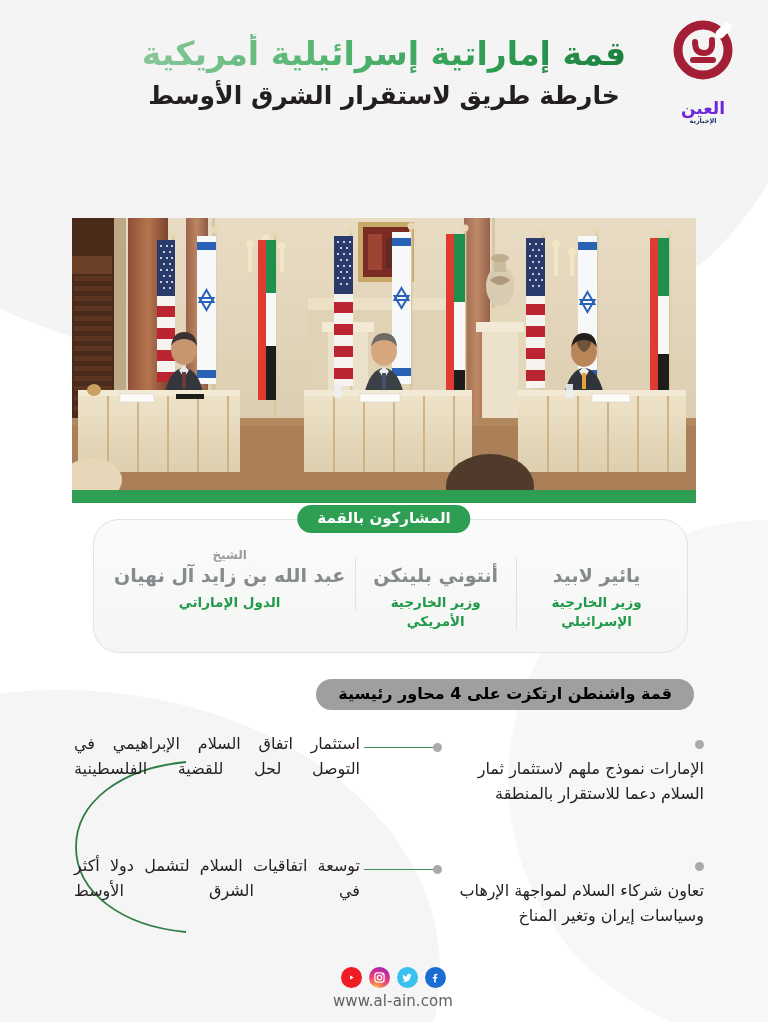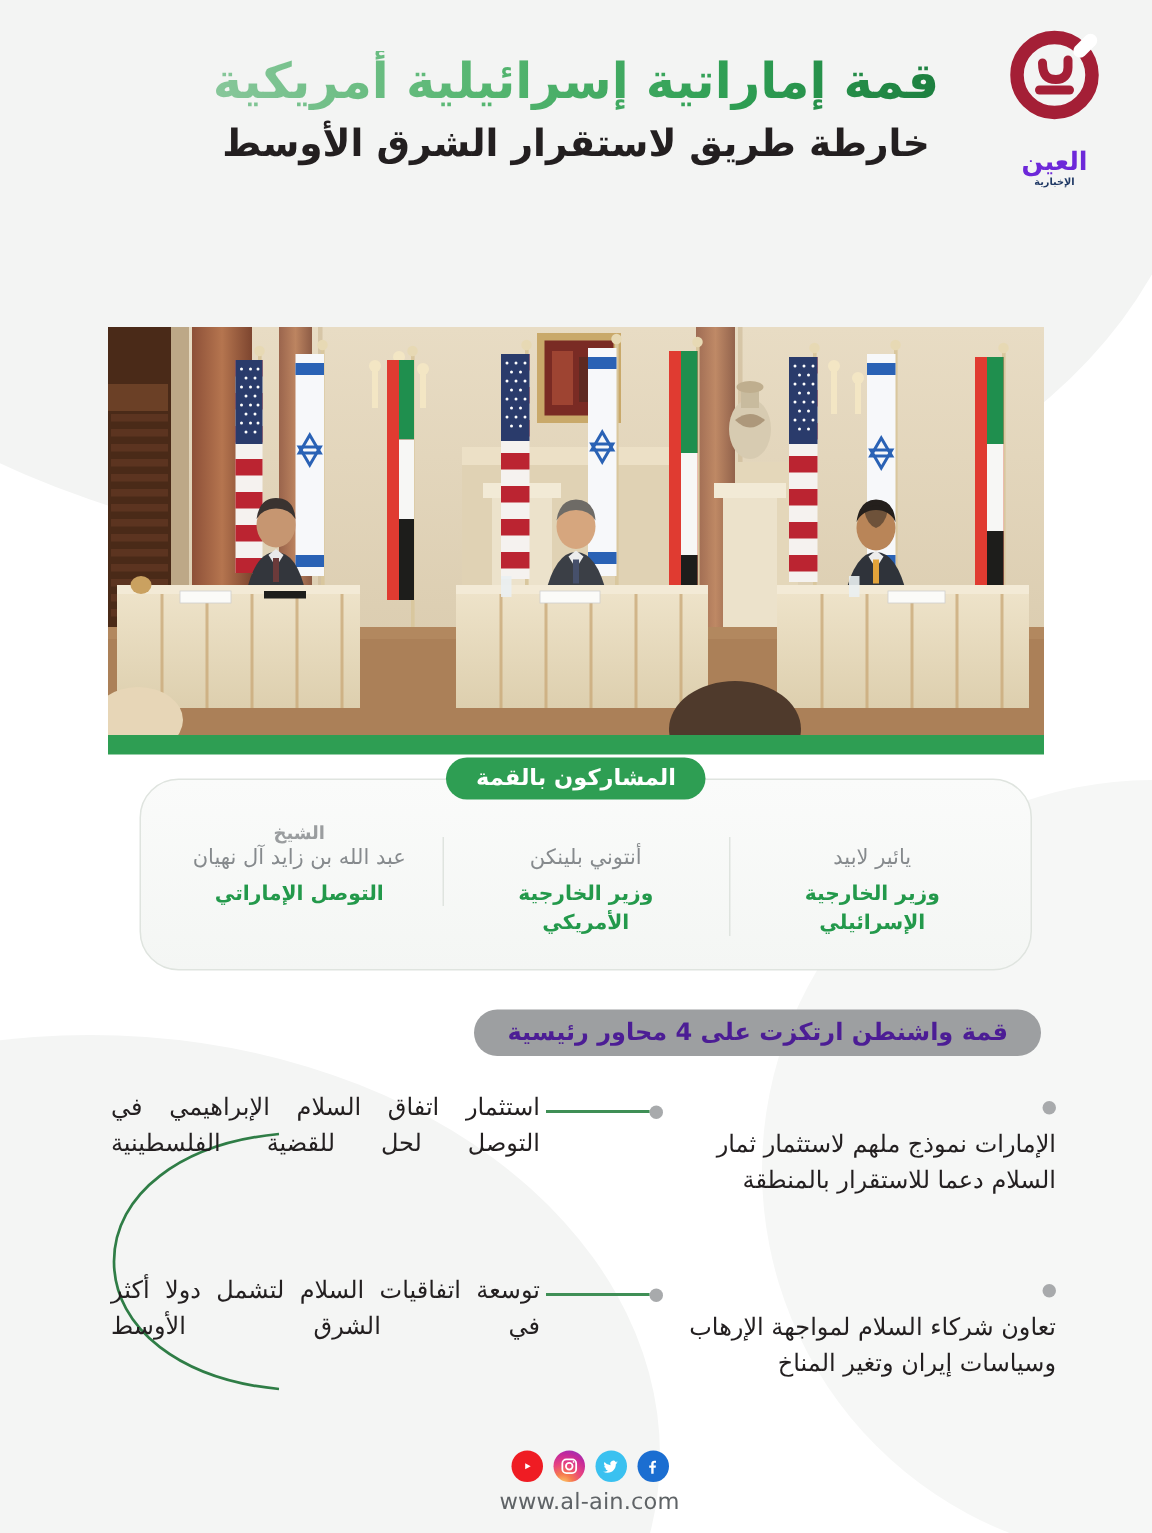--- a/index.html
+++ b/index.html
@@ -203,22 +203,22 @@
   }
   .p-honorific {
     font-size: 12px;
     color: #9a9d9f;
     font-weight: 700;
     line-height: 1.2;
     margin-bottom: 1px;
     min-height: 15px;
   }
   .p-name {
-    font-size: 14px;
-    font-weight: 400;
+    font-size: 19px;
+    font-weight: 700;
     color: #868a8d;
     line-height: 1.25;
     white-space: nowrap;
   }
   .p-role {
     margin-top: 5px;
     font-size: 13.5px;
     font-weight: 700;
     color: #23994b;
     line-height: 1.45;
@@ -231,21 +231,21 @@
     margin: 26px auto 0 auto;
   }
   .axes-badge-row {
     display: flex;
     justify-content: flex-start;
     padding-right: 10px;
   }
   .axes-badge {
     display: inline-block;
     background: #9d9fa1;
-    color: #4c1d95;
+    color: #000000;
     font-size: 16px;
     font-weight: 700;
     border-radius: 16px;
     padding: 5px 22px 7px 22px;
     white-space: nowrap;
   }
 
   .axes-body {
     position: relative;
     margin-top: 22px;
@@ -752,21 +752,21 @@
         <div class="p-role">
           <div>وزير الخارجية</div>
           <div>الأمريكي</div>
         </div>
       </div>
 
       <div class="p-col">
         <div class="p-honorific">الشيخ</div>
         <div class="p-name">عبد الله بن زايد آل نهيان</div>
         <div class="p-role">
-          <div>التوصل الإماراتي</div>
+          <div>الدول الإماراتي</div>
         </div>
       </div>
 
     </div>
   </div>
 
   <div class="axes">
     <div class="axes-badge-row">
       <div class="axes-badge">قمة واشنطن ارتكزت على 4 محاور رئيسية</div>
     </div>

